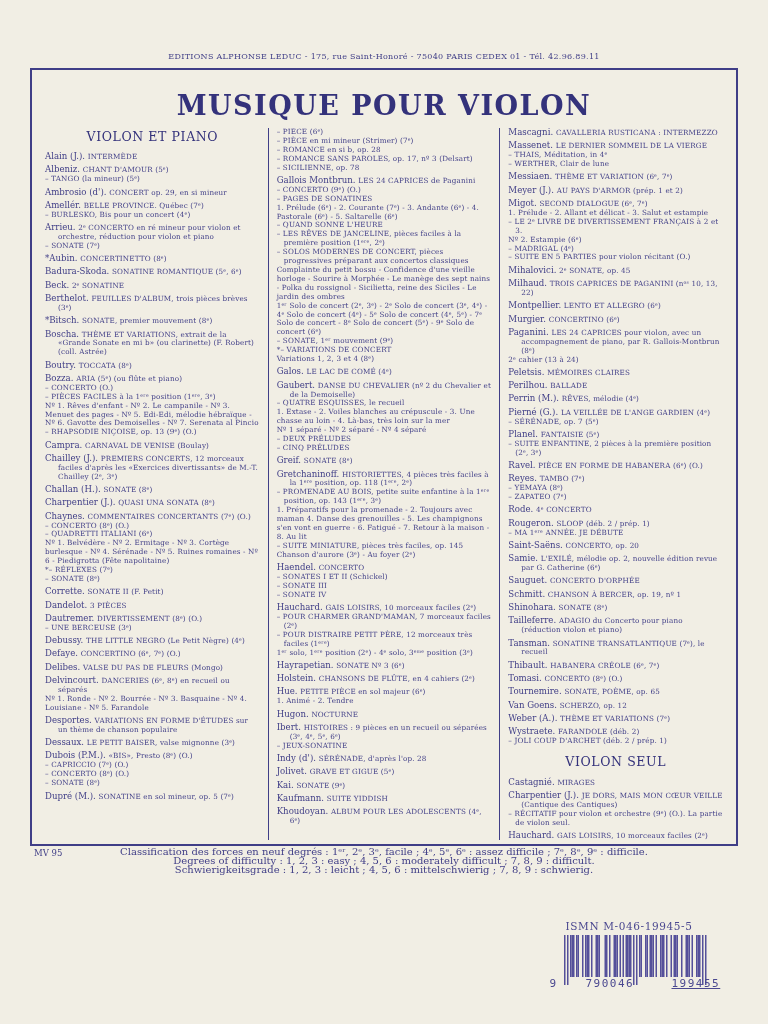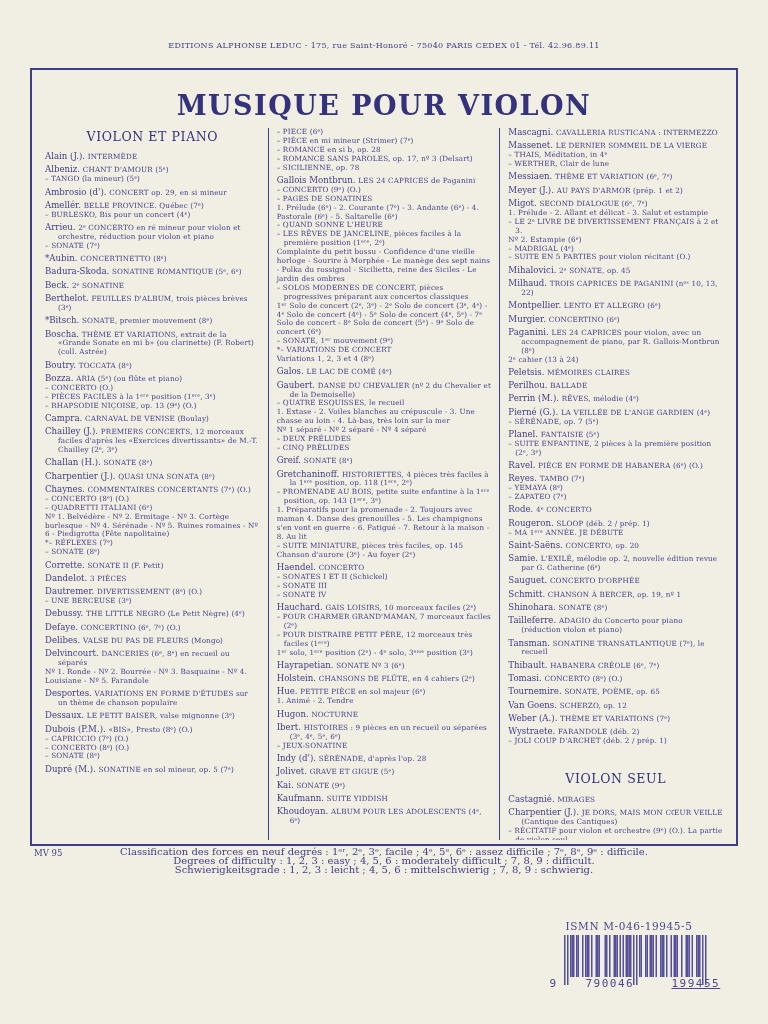--- a/index.html
+++ b/index.html
@@ -8,42 +8,42 @@
     --bg:#f1eee4;
   }
   html,body{margin:0;padding:0;}
   body{
     width:768px;height:1024px;position:relative;overflow:hidden;
     background:var(--bg);
     font-family:"DejaVu Serif","DejaVu Sans",serif;
     color:var(--ink);
   }
   .publisher-line{
-    position:absolute;top:41px;left:0;right:0;
+    position:absolute;top:52px;left:0;right:0;
     text-align:center;font-size:8px;letter-spacing:.3px;color:var(--ink);
   }
   .catalog-box{
     position:absolute;top:68px;left:30px;right:30px;bottom:178px;
     border:2px solid var(--ink);
   }
   .page-title{
     text-align:center;font-size:27px;font-weight:bold;color:var(--ink-dark);
     letter-spacing:1.5px;margin:20px 0 0;
   }
   .columns{
     position:absolute;top:58px;left:5px;right:5px;bottom:4px;
     display:flex;
   }
   .col{flex:1 1 0;padding:0 8px;overflow:hidden;}
   .col + .col{border-left:1px solid var(--ink);}
   .section-header{
     text-align:center;font-weight:normal;font-size:12.5px;
     letter-spacing:.6px;margin:1px 0 8px;color:var(--ink-dark);
   }
-  .section-header.mid{margin-top:25px;margin-bottom:9px;}
+  .section-header.mid{margin-top:8px;margin-bottom:9px;}
   .entry{margin:0 0 3.4px;}
   .entry p{margin:0;}
   .line{font-size:7.2px;line-height:8.9px;color:var(--ink);}
   .main{padding-left:13px;text-indent:-13px;}
   .sub{margin-left:10px;padding-left:7px;text-indent:-7px;}
   .detail{margin-left:17px;}
   .composer{font-size:8.6px;}
   .work{font-size:7.2px;letter-spacing:.15px;}
   .mv-number{position:absolute;left:34px;top:848px;font-size:8.5px;}
   .classification{
@@ -112,20 +112,21 @@
         <div class="entry">
           <p class="line main"><span class="composer">Boscha. </span><span class="work">THÈME ET VARIATIONS, extrait de la «Grande Sonate en mi b» (ou clarinette) (F. Robert) (coll. Astrée)</span></p>
         </div>
         <div class="entry">
           <p class="line main"><span class="composer">Boutry. </span><span class="work">TOCCATA (8ᵉ)</span></p>
         </div>
         <div class="entry">
           <p class="line main"><span class="composer">Bozza. </span><span class="work">ARIA (5ᵉ) (ou flûte et piano)</span></p>
           <p class="line sub"><span class="work">– CONCERTO (O.)</span></p>
           <p class="line sub"><span class="work">– PIÈCES FACILES à la 1ᵉʳᵉ position (1ᵉʳᵉ, 3ᵉ)</span></p>
+          <p class="line detail"><span class="work">Nº 1. Rêves d'enfant - Nº 2. Le campanile - Nº 3. Menuet des pages - Nº 5. Edi-Edi, mélodie hébraïque - Nº 6. Gavotte des Demoiselles - Nº 7. Serenata al Pincio</span></p>
           <p class="line sub"><span class="work">– RHAPSODIE NIÇOISE, op. 13 (9ᵉ) (O.)</span></p>
         </div>
         <div class="entry">
           <p class="line main"><span class="composer">Campra. </span><span class="work">CARNAVAL DE VENISE (Boulay)</span></p>
         </div>
         <div class="entry">
           <p class="line main"><span class="composer">Chailley (J.). </span><span class="work">PREMIERS CONCERTS, 12 morceaux faciles d'après les «Exercices divertissants» de M.-T. Chailley (2ᵉ, 3ᵉ)</span></p>
         </div>
         <div class="entry">
           <p class="line main"><span class="composer">Challan (H.). </span><span class="work">SONATE (8ᵉ)</span></p>
@@ -188,22 +189,22 @@
           <p class="line sub"><span class="work">– ROMANCE SANS PAROLES, op. 17, nº 3 (Delsart)</span></p>
           <p class="line sub"><span class="work">– SICILIENNE, op. 78</span></p>
         </div>
         <div class="entry">
           <p class="line main"><span class="composer">Gallois Montbrun. </span><span class="work">LES 24 CAPRICES de Paganini</span></p>
           <p class="line sub"><span class="work">– CONCERTO (9ᵉ) (O.)</span></p>
           <p class="line sub"><span class="work">– PAGES DE SONATINES</span></p>
           <p class="line detail"><span class="work">1. Prélude (6ᵉ) - 2. Courante (7ᵉ) - 3. Andante (6ᵉ) - 4. Pastorale (6ᵉ) - 5. Saltarelle (6ᵉ)</span></p>
           <p class="line sub"><span class="work">– QUAND SONNE L'HEURE</span></p>
           <p class="line sub"><span class="work">– LES RÊVES DE JANCELINE, pièces faciles à la première position (1ᵉʳᵉ, 2ᵉ)</span></p>
+          <p class="line sub"><span class="work">– SOLOS MODERNES DE CONCERT, pièces progressives préparant aux concertos classiques</span></p>
           <p class="line detail"><span class="work">Complainte du petit bossu - Confidence d'une vieille horloge - Sourire à Morphée - Le manège des sept nains - Polka du rossignol - Sicilietta, reine des Siciles - Le jardin des ombres</span></p>
-          <p class="line sub"><span class="work">– SOLOS MODERNES DE CONCERT, pièces progressives préparant aux concertos classiques</span></p>
           <p class="line detail"><span class="work">1ᵉʳ Solo de concert (2ᵉ, 3ᵉ) - 2ᵉ Solo de concert (3ᵉ, 4ᵉ) - 4ᵉ Solo de concert (4ᵉ) - 5ᵉ Solo de concert (4ᵉ, 5ᵉ) - 7ᵉ Solo de concert - 8ᵉ Solo de concert (5ᵉ) - 9ᵉ Solo de concert (6ᵉ)</span></p>
           <p class="line sub"><span class="work">– SONATE, 1ᵉʳ mouvement (9ᵉ)</span></p>
           <p class="line sub"><span class="work">*– VARIATIONS DE CONCERT</span></p>
           <p class="line detail"><span class="work">Variations 1, 2, 3 et 4 (8ᵉ)</span></p>
         </div>
         <div class="entry">
           <p class="line main"><span class="composer">Galos. </span><span class="work">LE LAC DE COMÉ (4ᵉ)</span></p>
         </div>
         <div class="entry">
           <p class="line main"><span class="composer">Gaubert. </span><span class="work">DANSE DU CHEVALIER (nº 2 du Chevalier et de la Demoiselle)</span></p>

